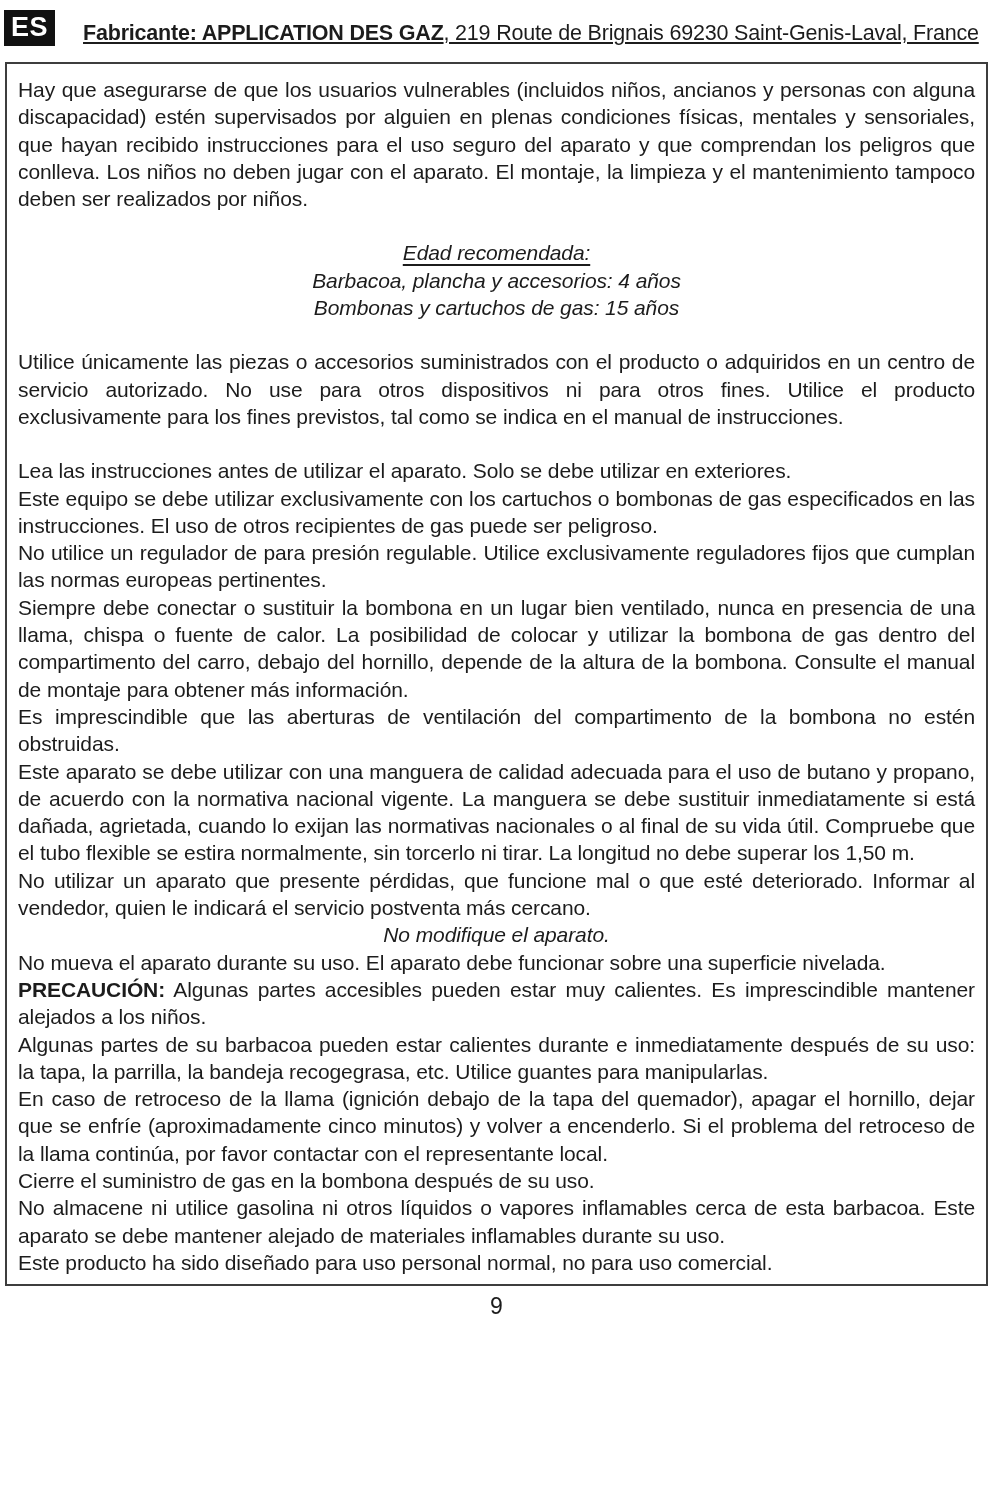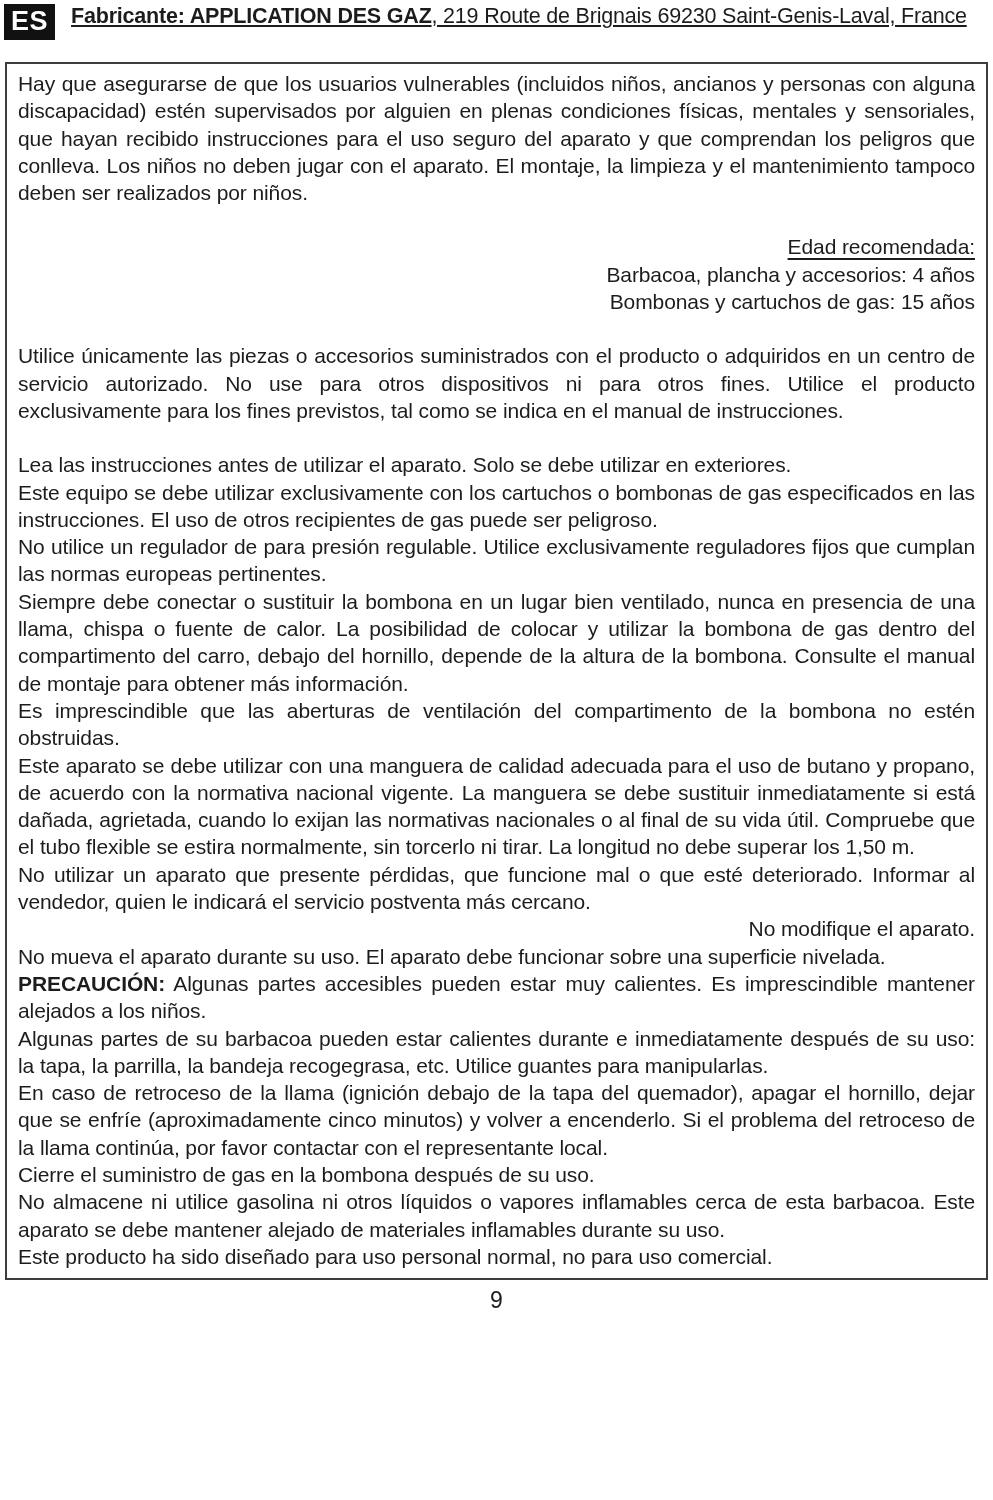--- a/index.html
+++ b/index.html
@@ -10,22 +10,22 @@
   body {
     width: 993px;
     height: 1500px;
     font-family: "Liberation Sans", sans-serif;
     color: #1c1c1c;
     box-sizing: border-box;
     overflow: hidden;
   }
   .page-header {
     display: flex;
-    align-items: flex-start;
-    gap: 16px;
+    align-items: flex-end;
+    gap: 28px;
     padding: 4px 6px 0 4px;
     height: 42px;
   }
   .es-badge {
     background: #111111;
     color: #ffffff;
     font-weight: bold;
     font-size: 27px;
     line-height: 1;
     padding: 4px 7px 5px 7px;
@@ -37,32 +37,33 @@
     white-space: nowrap;
     letter-spacing: -0.2px;
     text-decoration: underline;
   }
   .header-text .bold-lead {
     font-weight: bold;
   }
   .content-box {
     margin: 16px 5px 0 5px;
     border: 2px solid #3d3d3d;
-    padding: 6px 11px 8px 11px;
+    padding: 12px 11px 8px 11px;
     box-sizing: border-box;
   }
   .content-box p {
     margin: 0;
     font-size: 21px;
     line-height: 27.3px;
     text-align: justify;
     letter-spacing: -0.1px;
   }
   .content-box p.plain {
-    text-align: right;
+    text-align: center;
+    font-style: italic;
   }
   .content-box .spacer {
     height: 27px;
   }
   .content-box .u {
     text-decoration: underline;
     text-underline-offset: 4px;
   }
   .content-box b {
     font-weight: bold;

